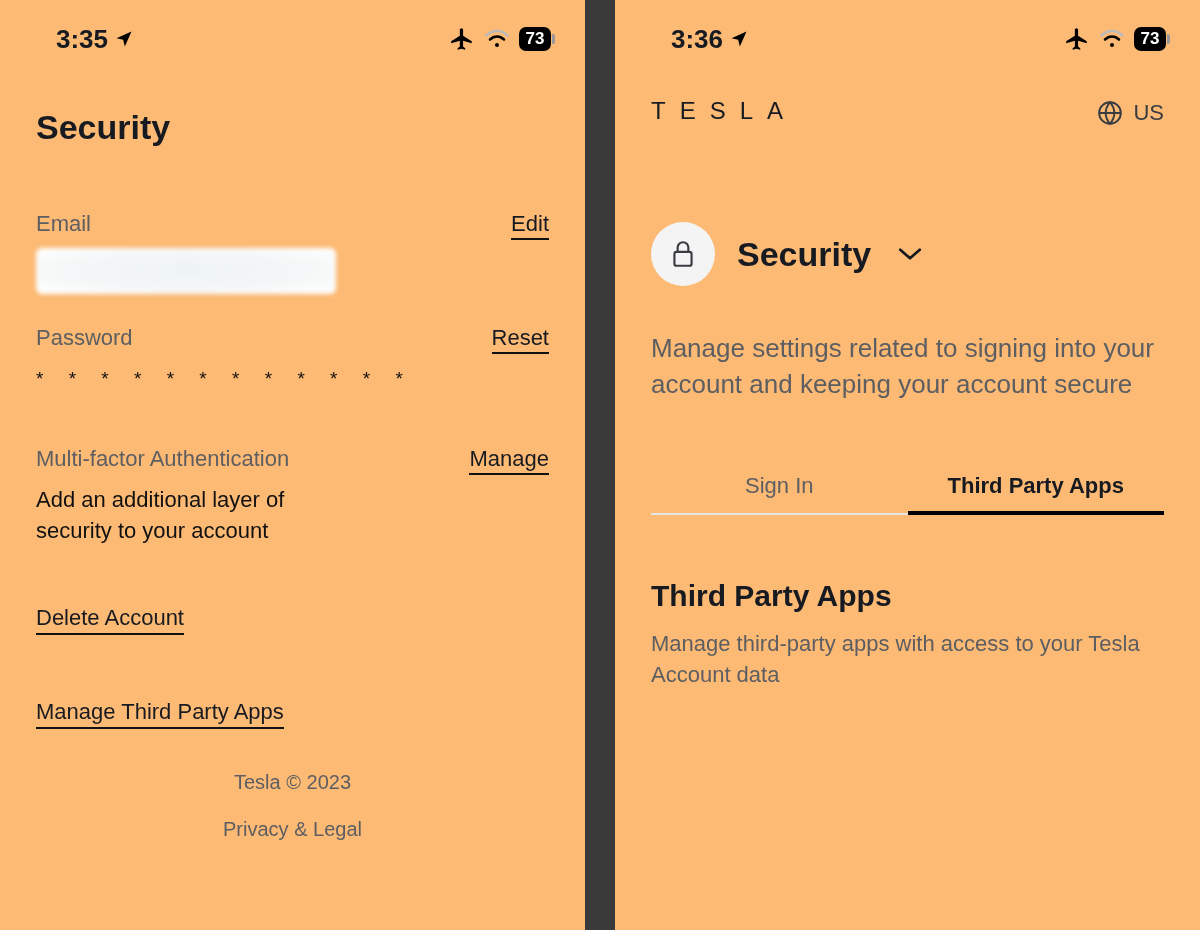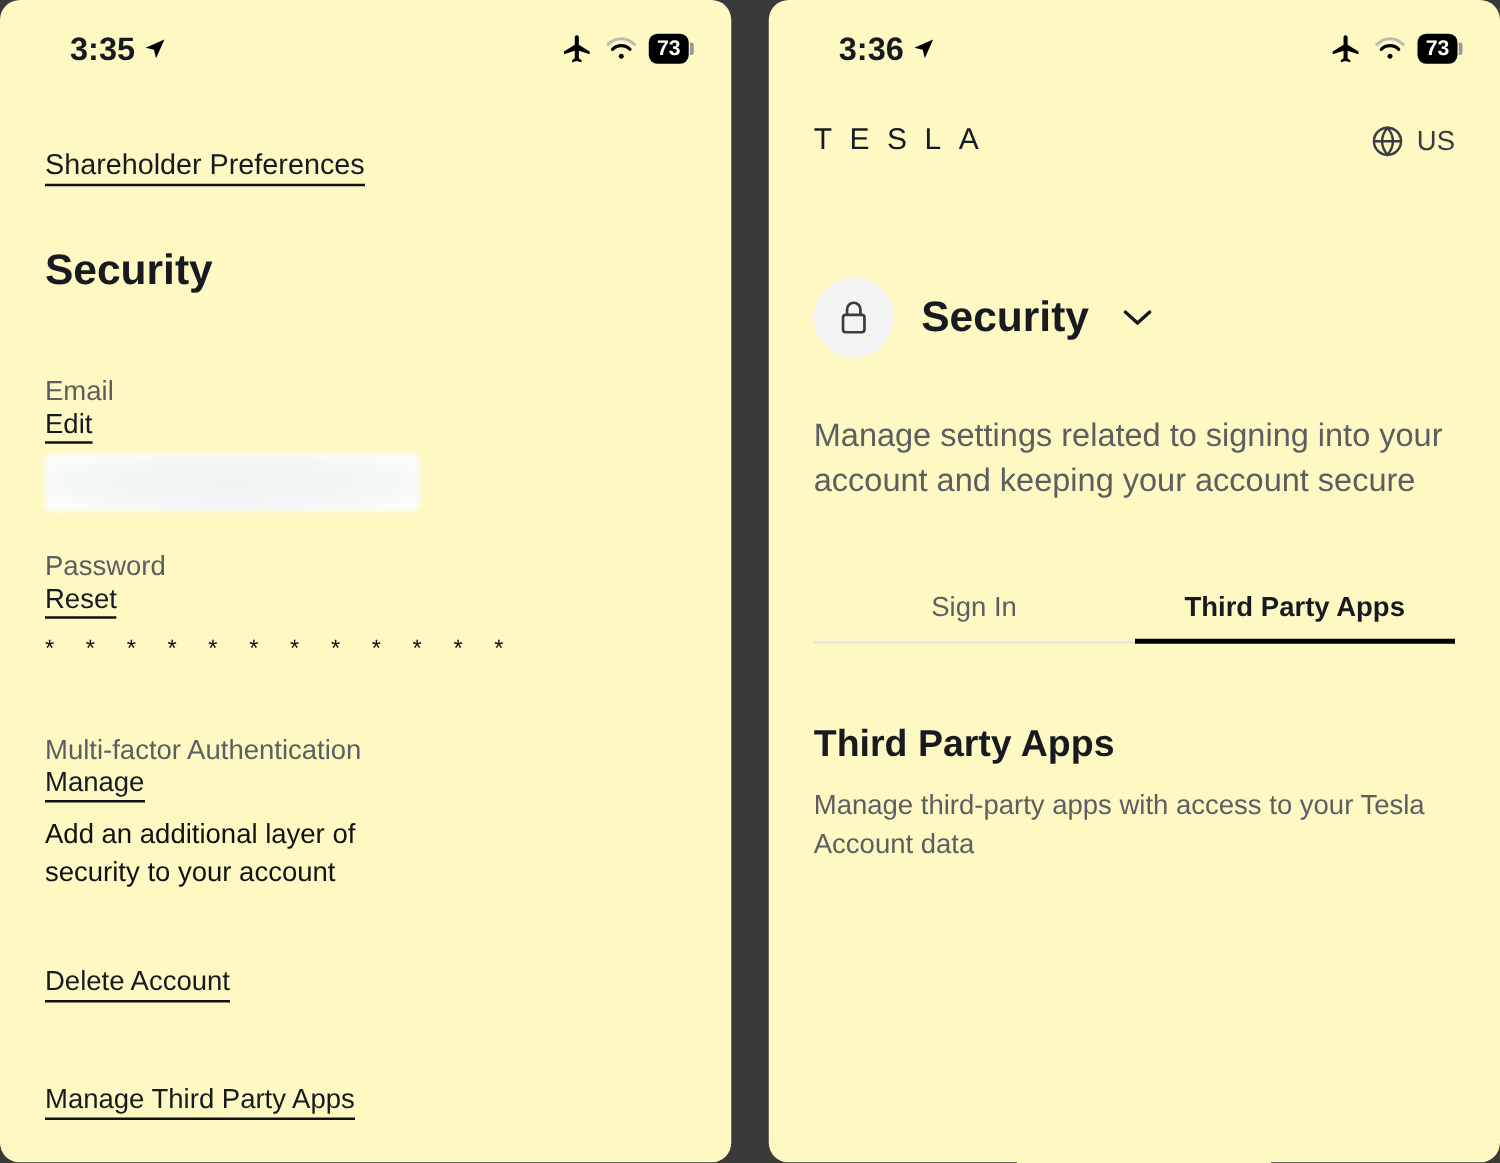--- a/index.html
+++ b/index.html
@@ -5,25 +5,24 @@
     * { box-sizing: border-box; margin: 0; padding: 0; }
     body {
       font-family: -apple-system, BlinkMacSystemFont, "Segoe UI", Helvetica, Arial, sans-serif;
       background: #3a3a3a;
       width: 1200px;
       height: 930px;
       overflow: hidden;
       display: flex;
     }
     .phone {
-      background: #fef9c3;
+      background: #fdba74;
       height: 100%;
       position: relative;
       color: #171a20;
-      border-radius: 16px;
     }
     .phone-left { width: 585px; }
     .gap { width: 30px; background: #3a3a3a; }
     .phone-right { width: 585px; }
 
     
     .status-bar {
       display: flex;
       justify-content: space-between;
       align-items: center;
@@ -77,21 +76,20 @@
       font-size: 34px;
       font-weight: 700;
       margin-top: 48px;
     }
 
     .field-row {
       display: flex;
       justify-content: space-between;
       align-items: flex-start;
       margin-top: 64px;
-      flex-direction: column;
     }
     .field-row.tight { margin-top: 31px; }
     .field-label {
       font-size: 22px;
       color: #5c5e62;
     }
     .field-action {
       font-size: 22px;
       border-bottom: 2px solid #111;
       padding-bottom: 1px;
@@ -238,23 +236,20 @@
         </svg>
       </span>
       <span class="battery-box">
         <span class="battery-body">73</span>
         <span class="battery-tip"></span>
       </span>
     </div>
   </div>
 
   <div class="content-left">
-    <div style="margin-top: 58px;">
-      <span class="link-under">Shareholder Preferences</span>
-    </div>
 
     <div class="section-title-left">Security</div>
 
     <div class="field-row">
       <span class="field-label">Email</span>
       <span class="field-action">Edit</span>
     </div>
     <div class="email-blur"></div>
 
     <div class="field-row tight">

